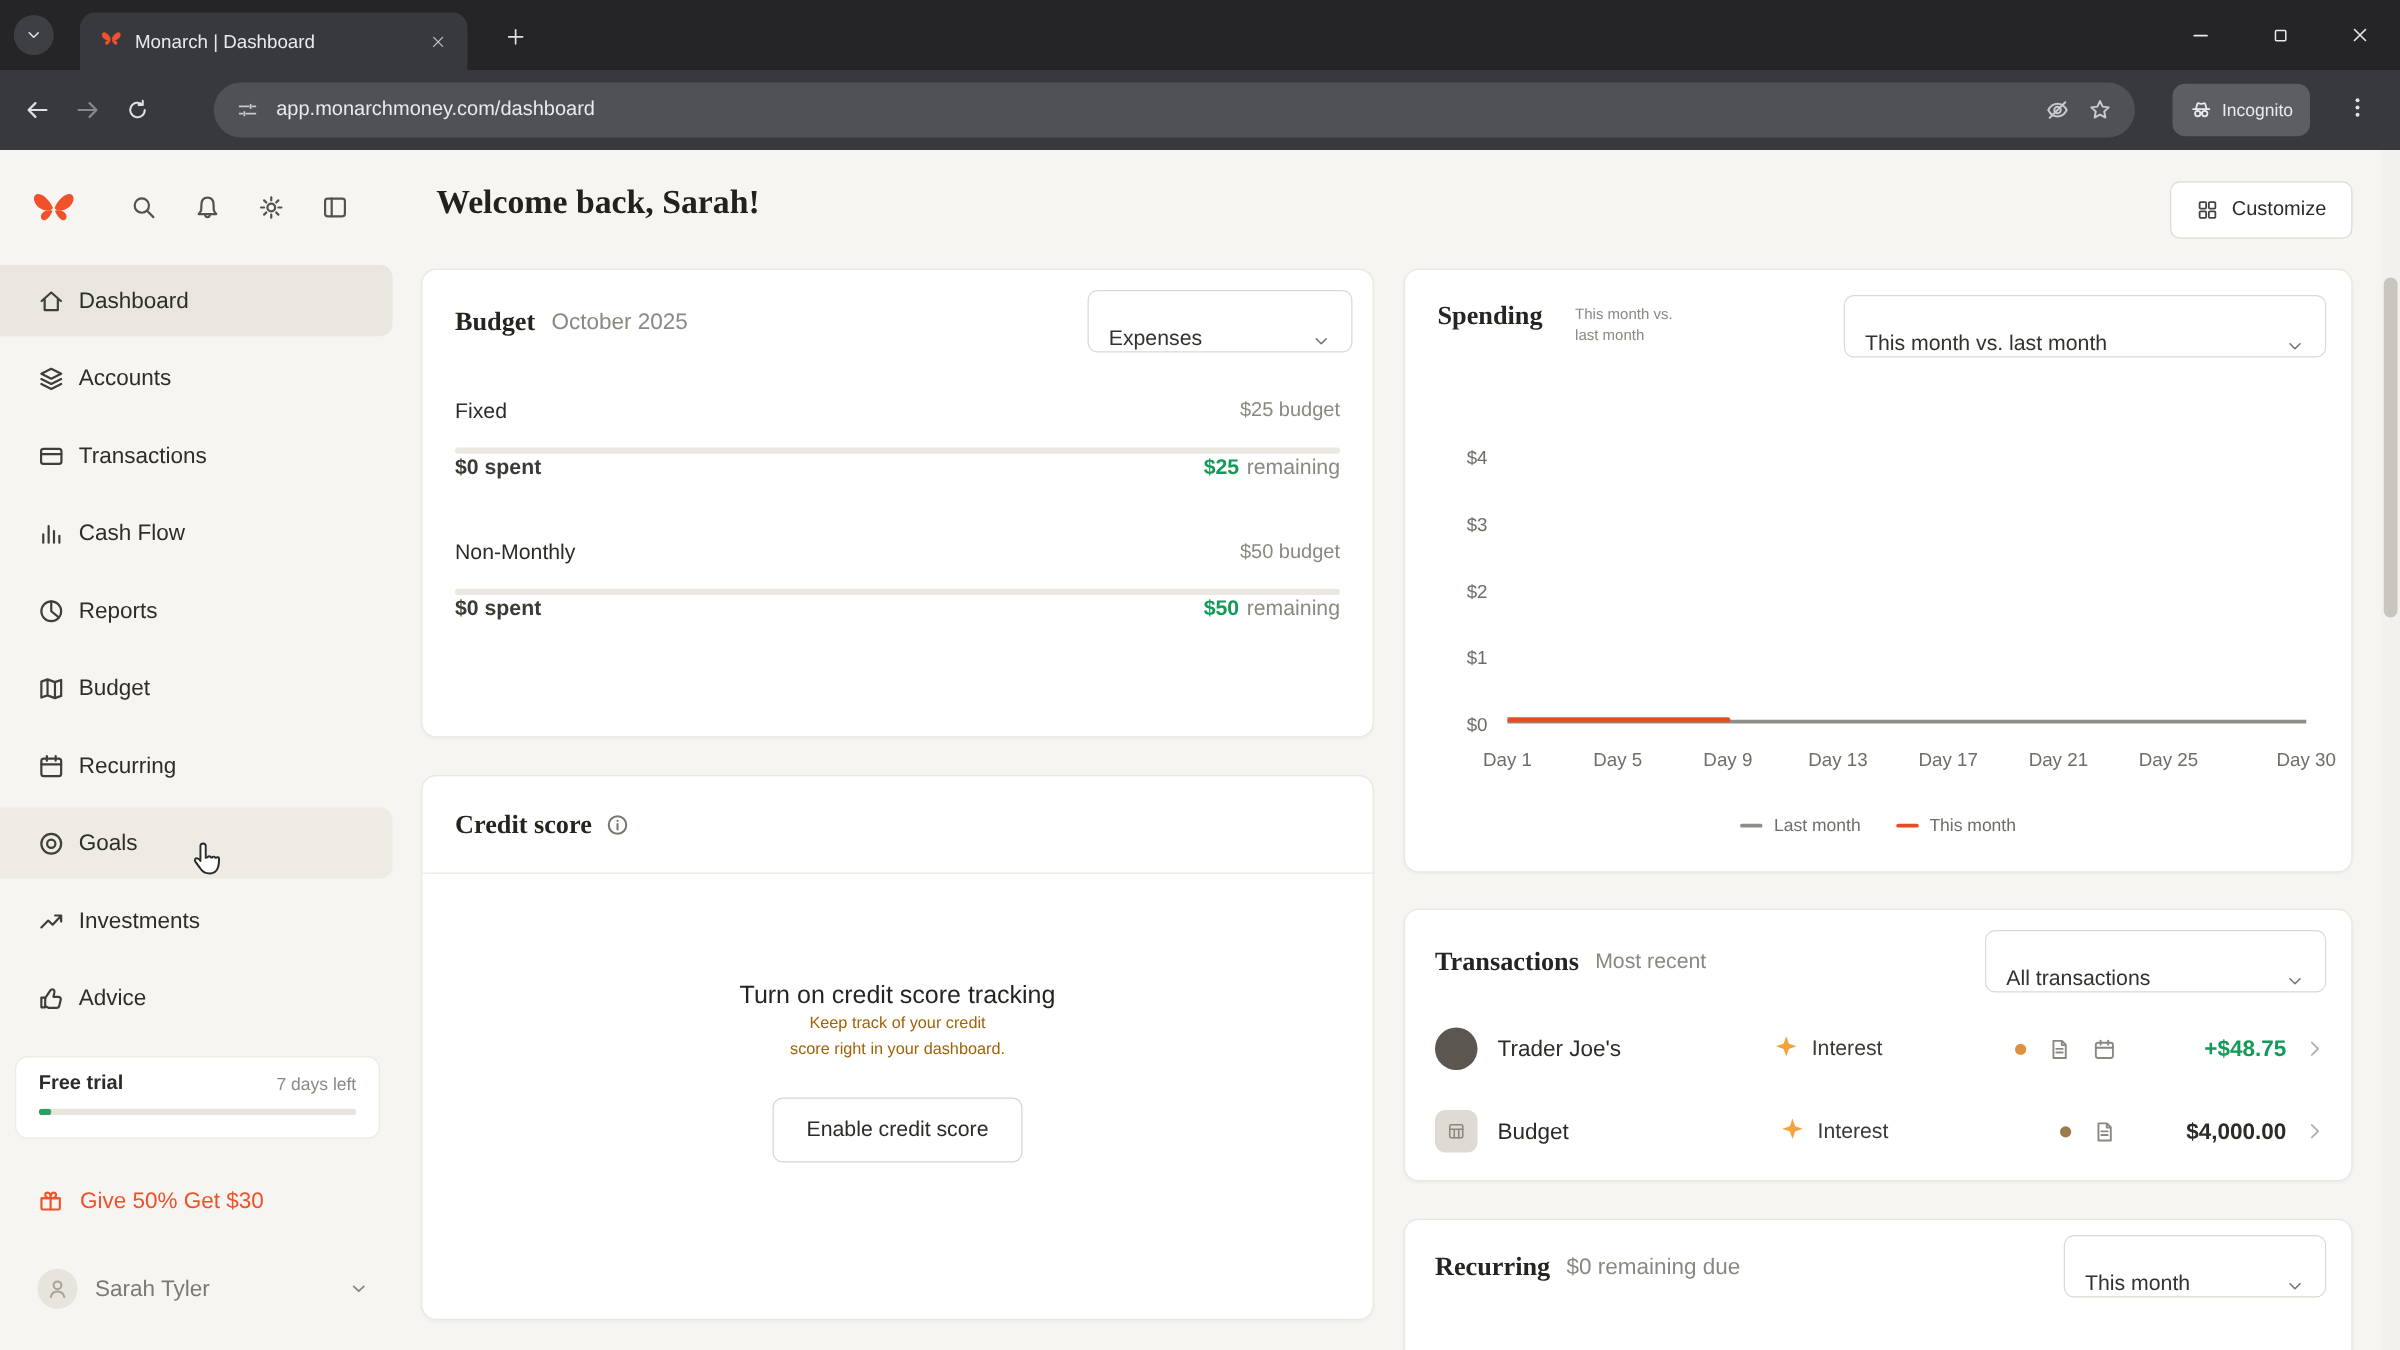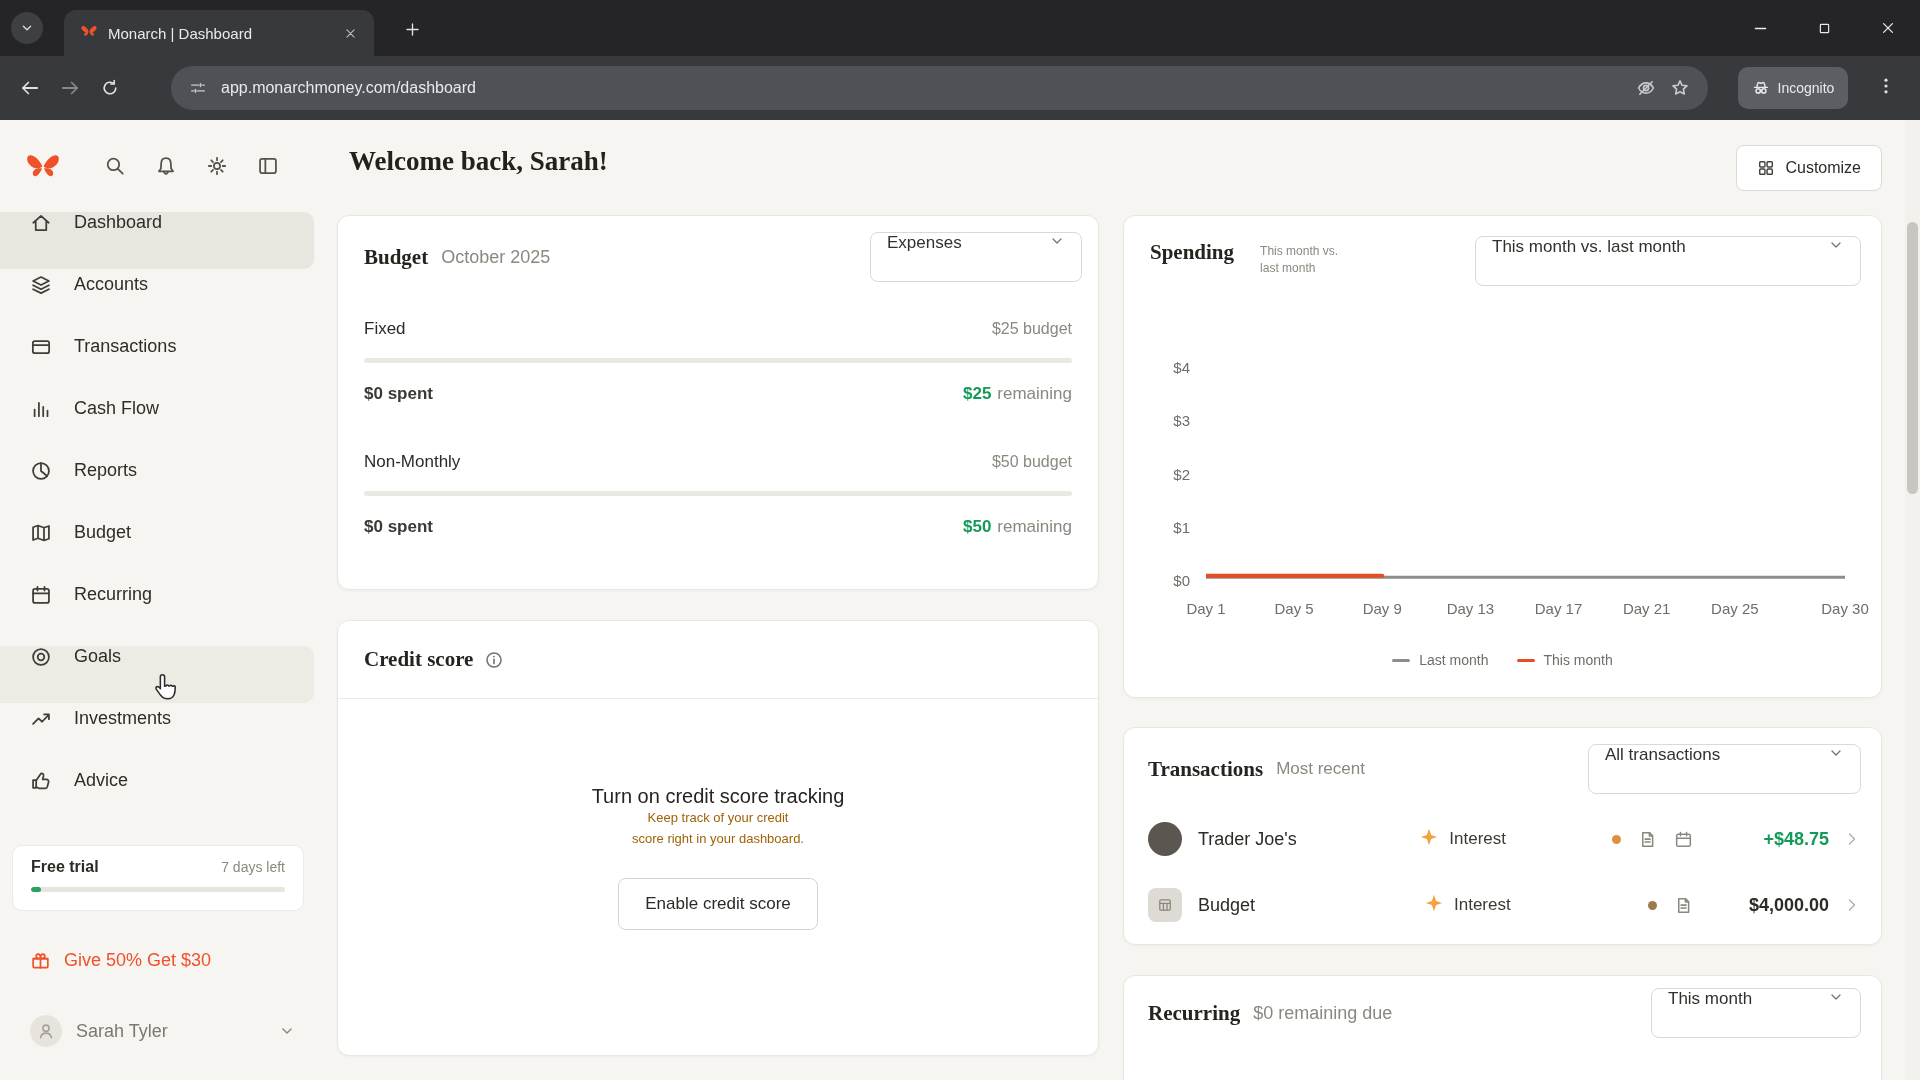--- a/index.html
+++ b/index.html
@@ -31,21 +31,21 @@
   
   .app{position:absolute;top:120px;left:0;width:1920px;height:960px;overflow:hidden}
 
   
   .sidebar{position:absolute;left:0;top:0;width:318px;height:960px}
   .side-top{position:absolute;top:24px;left:0;width:100%;height:44px;display:flex;align-items:center}
   .logo{margin-left:24px;width:38px;height:38px}
   .side-icons{margin-left:42px;display:flex;gap:29px;color:#55524b}
   .side-icons .tico{width:22px;height:22px;cursor:pointer}
   .nav{position:absolute;top:92px;left:0;width:318px}
-  .nav-item{height:57px;margin:0 4px 5px 0;display:flex;padding-left:30px;gap:22px;font-size:18px;color:#2f2d28;border-radius:0 10px 10px 0;cursor:pointer}
+  .nav-item{height:57px;margin:0 4px 5px 0;display:flex;align-items:center;padding-left:30px;gap:11px;font-size:18px;color:#2f2d28;border-radius:0 10px 10px 0;cursor:pointer}
   .nav-item.active{background:#e9e6df;font-weight:500}
   .nav-item.hovered{background:#edebe4}
   .nav-ic{color:#403e38;width:22px;height:22px}
   .trial{position:absolute;top:725px;left:12px;right:14px;height:66px;background:#fff;border:1px solid #eceae4;border-radius:10px;padding:12px 18px}
   .trial-row{display:flex;justify-content:space-between;align-items:center}
   .trial-title{font-size:16px;font-weight:700;color:#2d2b26}
   .trial-remaining{font-size:14px;color:#8b887f}
   .trial-bar{margin-top:11px;height:5px;border-radius:3px;background:#e8e5de;position:relative;overflow:hidden}
   .trial-fill{position:absolute;left:0;top:0;bottom:0;border-radius:3px;background:#2aa061}
   .promo{position:absolute;top:830px;left:30px;display:flex;align-items:center;gap:13px;color:#f0512a;font-size:18px;font-weight:500;cursor:pointer}
@@ -56,36 +56,36 @@
   .user-chevron{color:#8b887f}
 
   
   .page-title{position:absolute;left:349px;top:26px;font-size:27px;font-weight:700;color:#23211c}
   .customize{position:absolute;right:38px;top:25px;height:46px;padding:0 20px;background:#fff;border:1px solid #ddd9d2;border-radius:8px;display:flex;align-items:center;gap:10px;font-size:16px;font-weight:500;color:#2d2b26;cursor:pointer}
   .customize .cico{width:18px;height:18px;color:#44423c}
 
   
   .card{position:absolute;background:#fff;border:1px solid #eae7e1;border-radius:12px;box-shadow:0 1px 3px rgba(30,28,22,.04)}
   .card-title{font-family:"Liberation Serif",serif;font-size:21px;font-weight:700;color:#26241f}
-  .dd{display:flex;align-items:flex-start;justify-content:space-between;border:1px solid #dcd9d2;border-radius:8px;height:50px;padding:0 16px;font-size:17px;color:#33312c;background:#fff;cursor:pointer;gap:10px}
+  .dd{display:flex;align-items:flex-end;justify-content:space-between;border:1px solid #dcd9d2;border-radius:8px;height:50px;padding:0 16px;font-size:17px;color:#33312c;background:#fff;cursor:pointer;gap:10px}
   .dd .dchev{color:#77746c;flex:none}
 
   
   #budget-card{left:337px;top:95px;width:762px;height:375px}
   .bhead{display:flex;align-items:center;padding:16px 16px 0 26px}
   .b-period{margin-left:13px;font-size:18px;color:#8b887f}
   .bhead .dd{margin-left:auto;width:212px}
   .bgroup{padding:0 26px;margin-top:36px}
   .bgroup + .bgroup{margin-top:46px}
   .bg-row{display:flex;justify-content:space-between;align-items:center;height:22px}
   .bg-name{font-size:17px;color:#2d2b26}
   .bg-budget{font-size:16px;color:#8b887f}
   .bg-bar{margin-top:18px;height:5px;background:#ebe8e2;border-radius:3px;position:relative;overflow:hidden}
   .bg-fill{position:absolute;left:0;top:0;bottom:0;background:#149a58;border-radius:3px}
-  .bg-spent-row{margin-top:20px;display:flex;justify-content:space-between;align-items:center;height:22px}
+  .bg-spent-row{display:flex;justify-content:space-between;align-items:center;height:22px}
   .bg-spent{font-size:17px;font-weight:600;color:#3c3a34}
   .bg-remaining{font-size:17px}
   .rem-val{color:#149a58;font-weight:700}
   .rem-label{color:#8b887f;margin-left:6px}
 
   
   #credit-card{left:337px;top:500px;width:762px;height:436px}
   .credit-head{display:flex;align-items:center;gap:11px;height:78px;padding:0 26px;border-bottom:1px solid #edeae4}
   .info-ic{color:#77746c;width:20px;height:20px;cursor:pointer}
   .credit-body{text-align:center;padding-top:86px}

